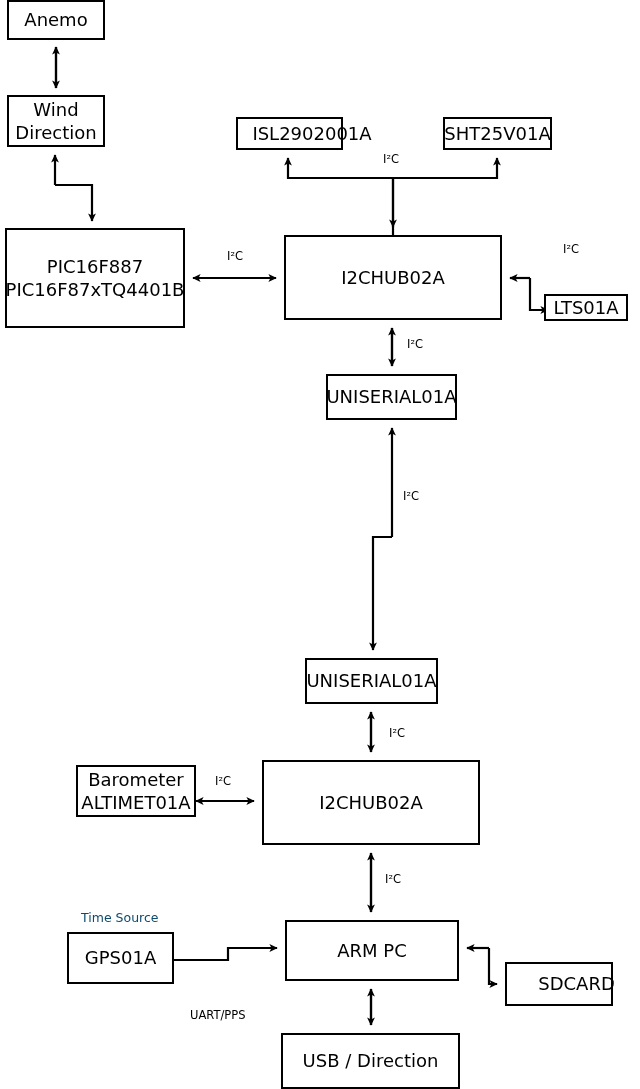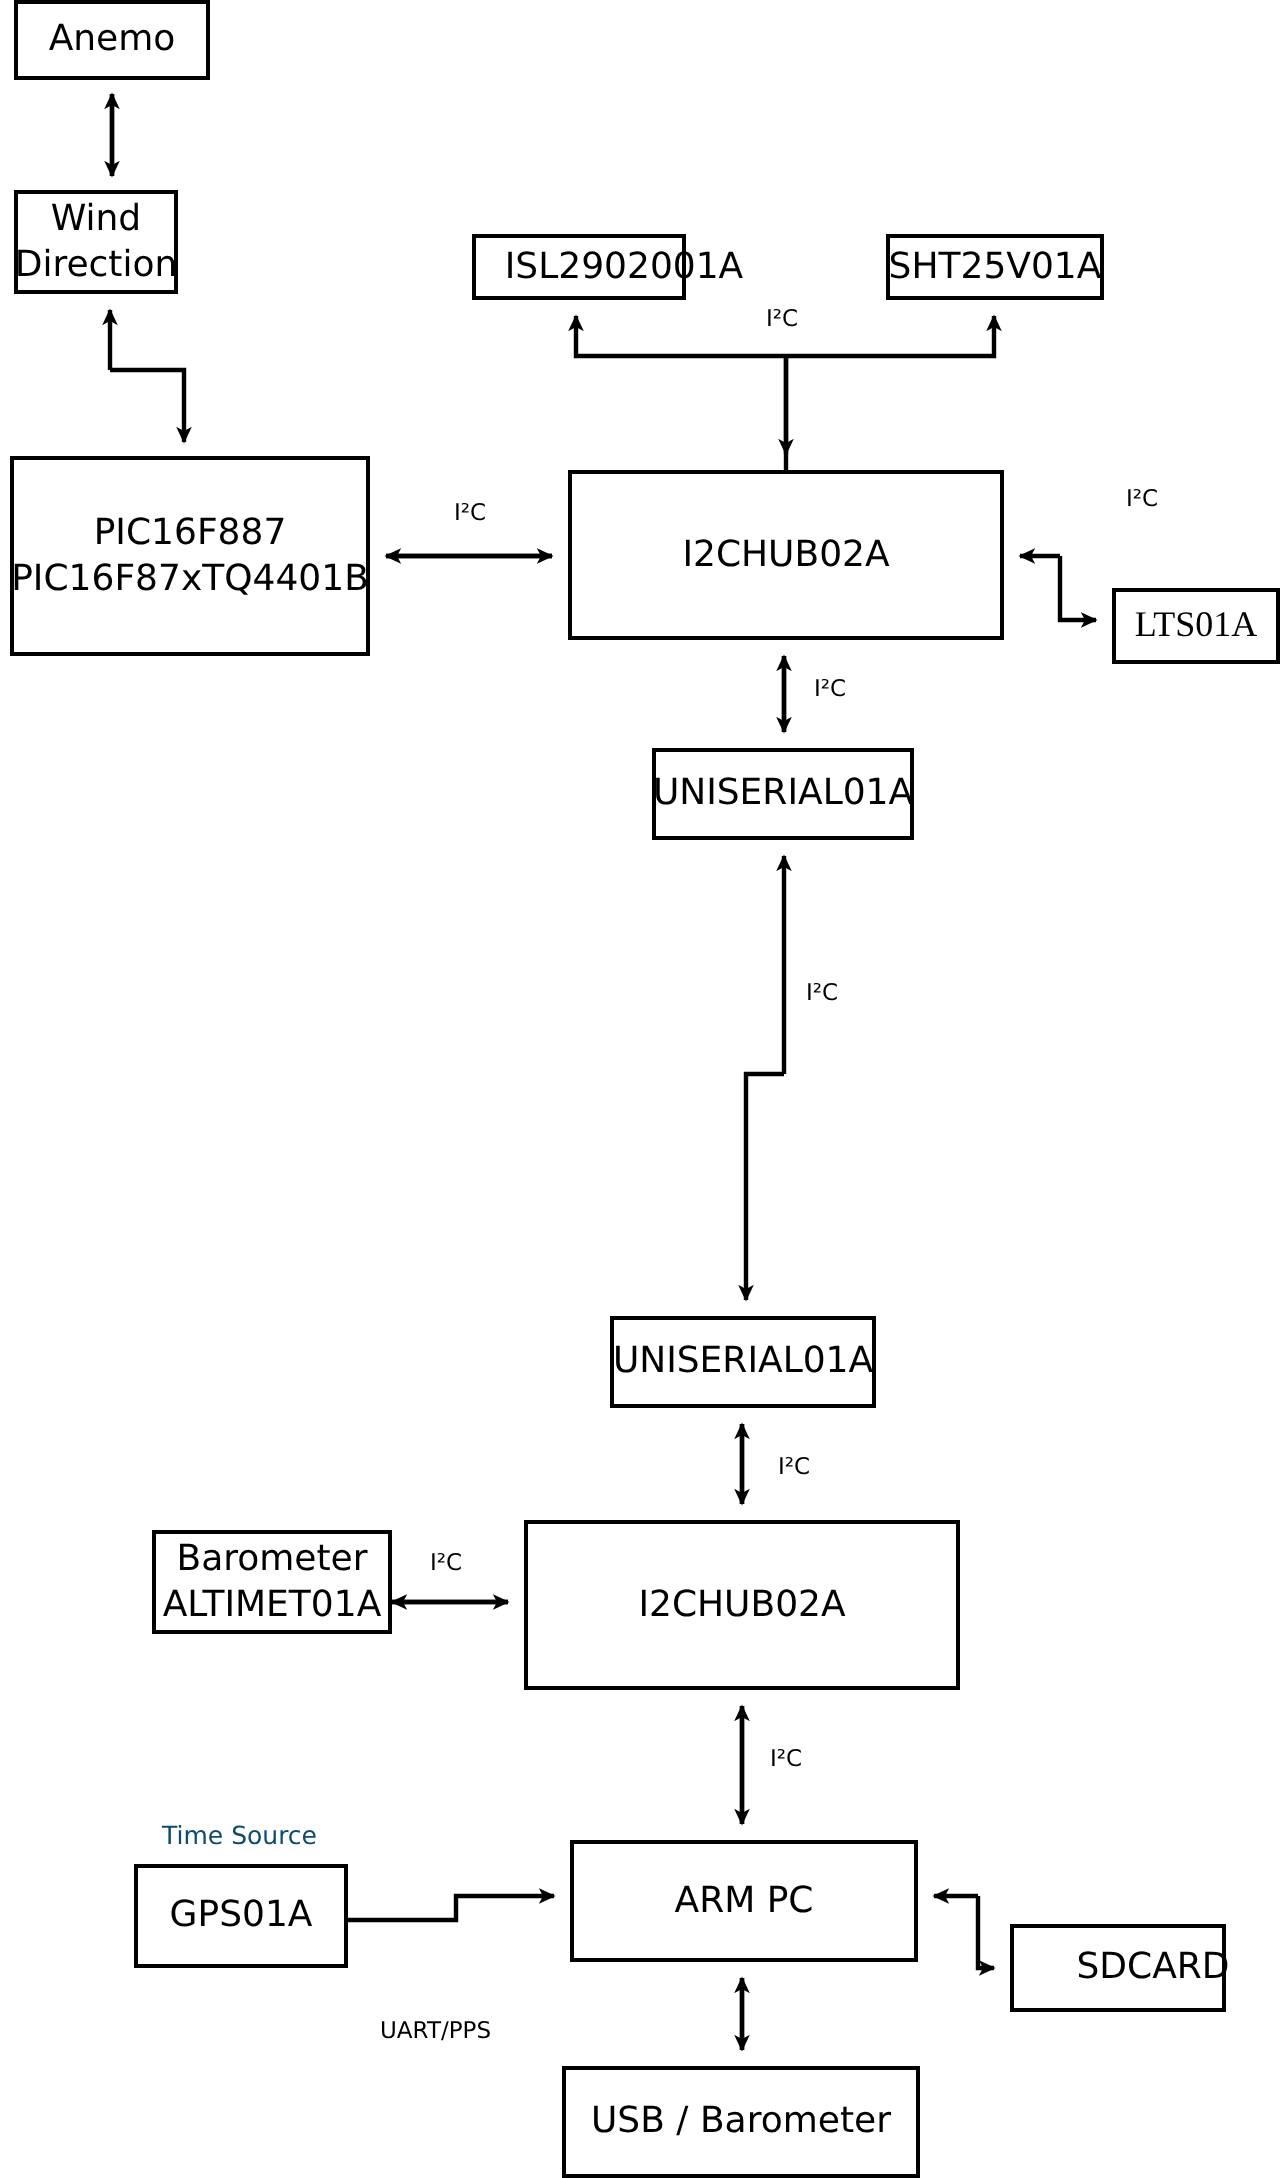--- a/index.html
+++ b/index.html
@@ -130,37 +130,37 @@
       </g>
 
       <g>
         <line x1="371" y1="1025" x2="371" y2="989" marker-end="url(#ah)"></line>
         <line x1="371" y1="989" x2="371" y2="1025" marker-end="url(#ah)"></line>
       </g>
     </g>
   </svg>
 
   <div class="node" style="left: 7px; top: 0px; width: 98px; height: 40px;">Anemo</div>
-  <div class="node" style="left: 7px; top: 95px; width: 82px; height: 52px;">Wind
+  <div class="node" style="left: 7px; top: 95px; width: 98px; height: 52px;">Wind
 Direction</div>
   <div class="node" style="left: 5px; top: 228px; width: 180px; height: 100px;">PIC16F887
 PIC16F87xTQ4401B</div>
   <div class="node" style="left: 236px; top: 117px; width: 107px; height: 33px; padding-left: 45px;">ISL2902001A</div>
   <div class="node" style="left: 443px; top: 117px; width: 109px; height: 33px;">SHT25V01A</div>
   <div class="node" style="left: 284px; top: 235px; width: 218px; height: 85px;">I2CHUB02A</div>
-  <div class="node" style="left: 556px; top: 294px; width: 84px; height: 38px; font-family: Liberation Serif, serif;">LTS01A</div>
+  <div class="node" style="left: 544px; top: 294px; width: 84px; height: 27px;">LTS01A</div>
   <div class="node" style="left: 326px; top: 374px; width: 131px; height: 46px;">UNISERIAL01A</div>
   <div class="node" style="left: 305px; top: 658px; width: 133px; height: 46px;">UNISERIAL01A</div>
   <div class="node" style="left: 262px; top: 760px; width: 218px; height: 85px;">I2CHUB02A</div>
   <div class="node" style="left: 76px; top: 765px; width: 120px; height: 52px;">Barometer
 ALTIMET01A</div>
   <div class="node" style="left: 67px; top: 932px; width: 107px; height: 52px;">GPS01A</div>
   <div class="node" style="left: 285px; top: 920px; width: 174px; height: 61px;">ARM PC</div>
   <div class="node" style="left: 505px; top: 962px; width: 108px; height: 44px; padding-left: 35px;">SDCARD</div>
-  <div class="node" style="left: 281px; top: 1033px; width: 179px; height: 56px;">USB / Barometer</div>
+  <div class="node" style="left: 281px; top: 1033px; width: 179px; height: 56px;">USB / Direction</div>
 
   <div class="edge-label" style="left: 383px; top: 152px;">I²C</div>
   <div class="edge-label" style="left: 227px; top: 249px;">I²C</div>
   <div class="edge-label" style="left: 563px; top: 242px;">I²C</div>
   <div class="edge-label" style="left: 407px; top: 337px;">I²C</div>
   <div class="edge-label" style="left: 403px; top: 489px;">I²C</div>
   <div class="edge-label" style="left: 389px; top: 726px;">I²C</div>
   <div class="edge-label" style="left: 215px; top: 774px;">I²C</div>
   <div class="edge-label" style="left: 385px; top: 872px;">I²C</div>
   <div class="edge-label" style="left: 190px; top: 1008px;">UART/PPS</div>

